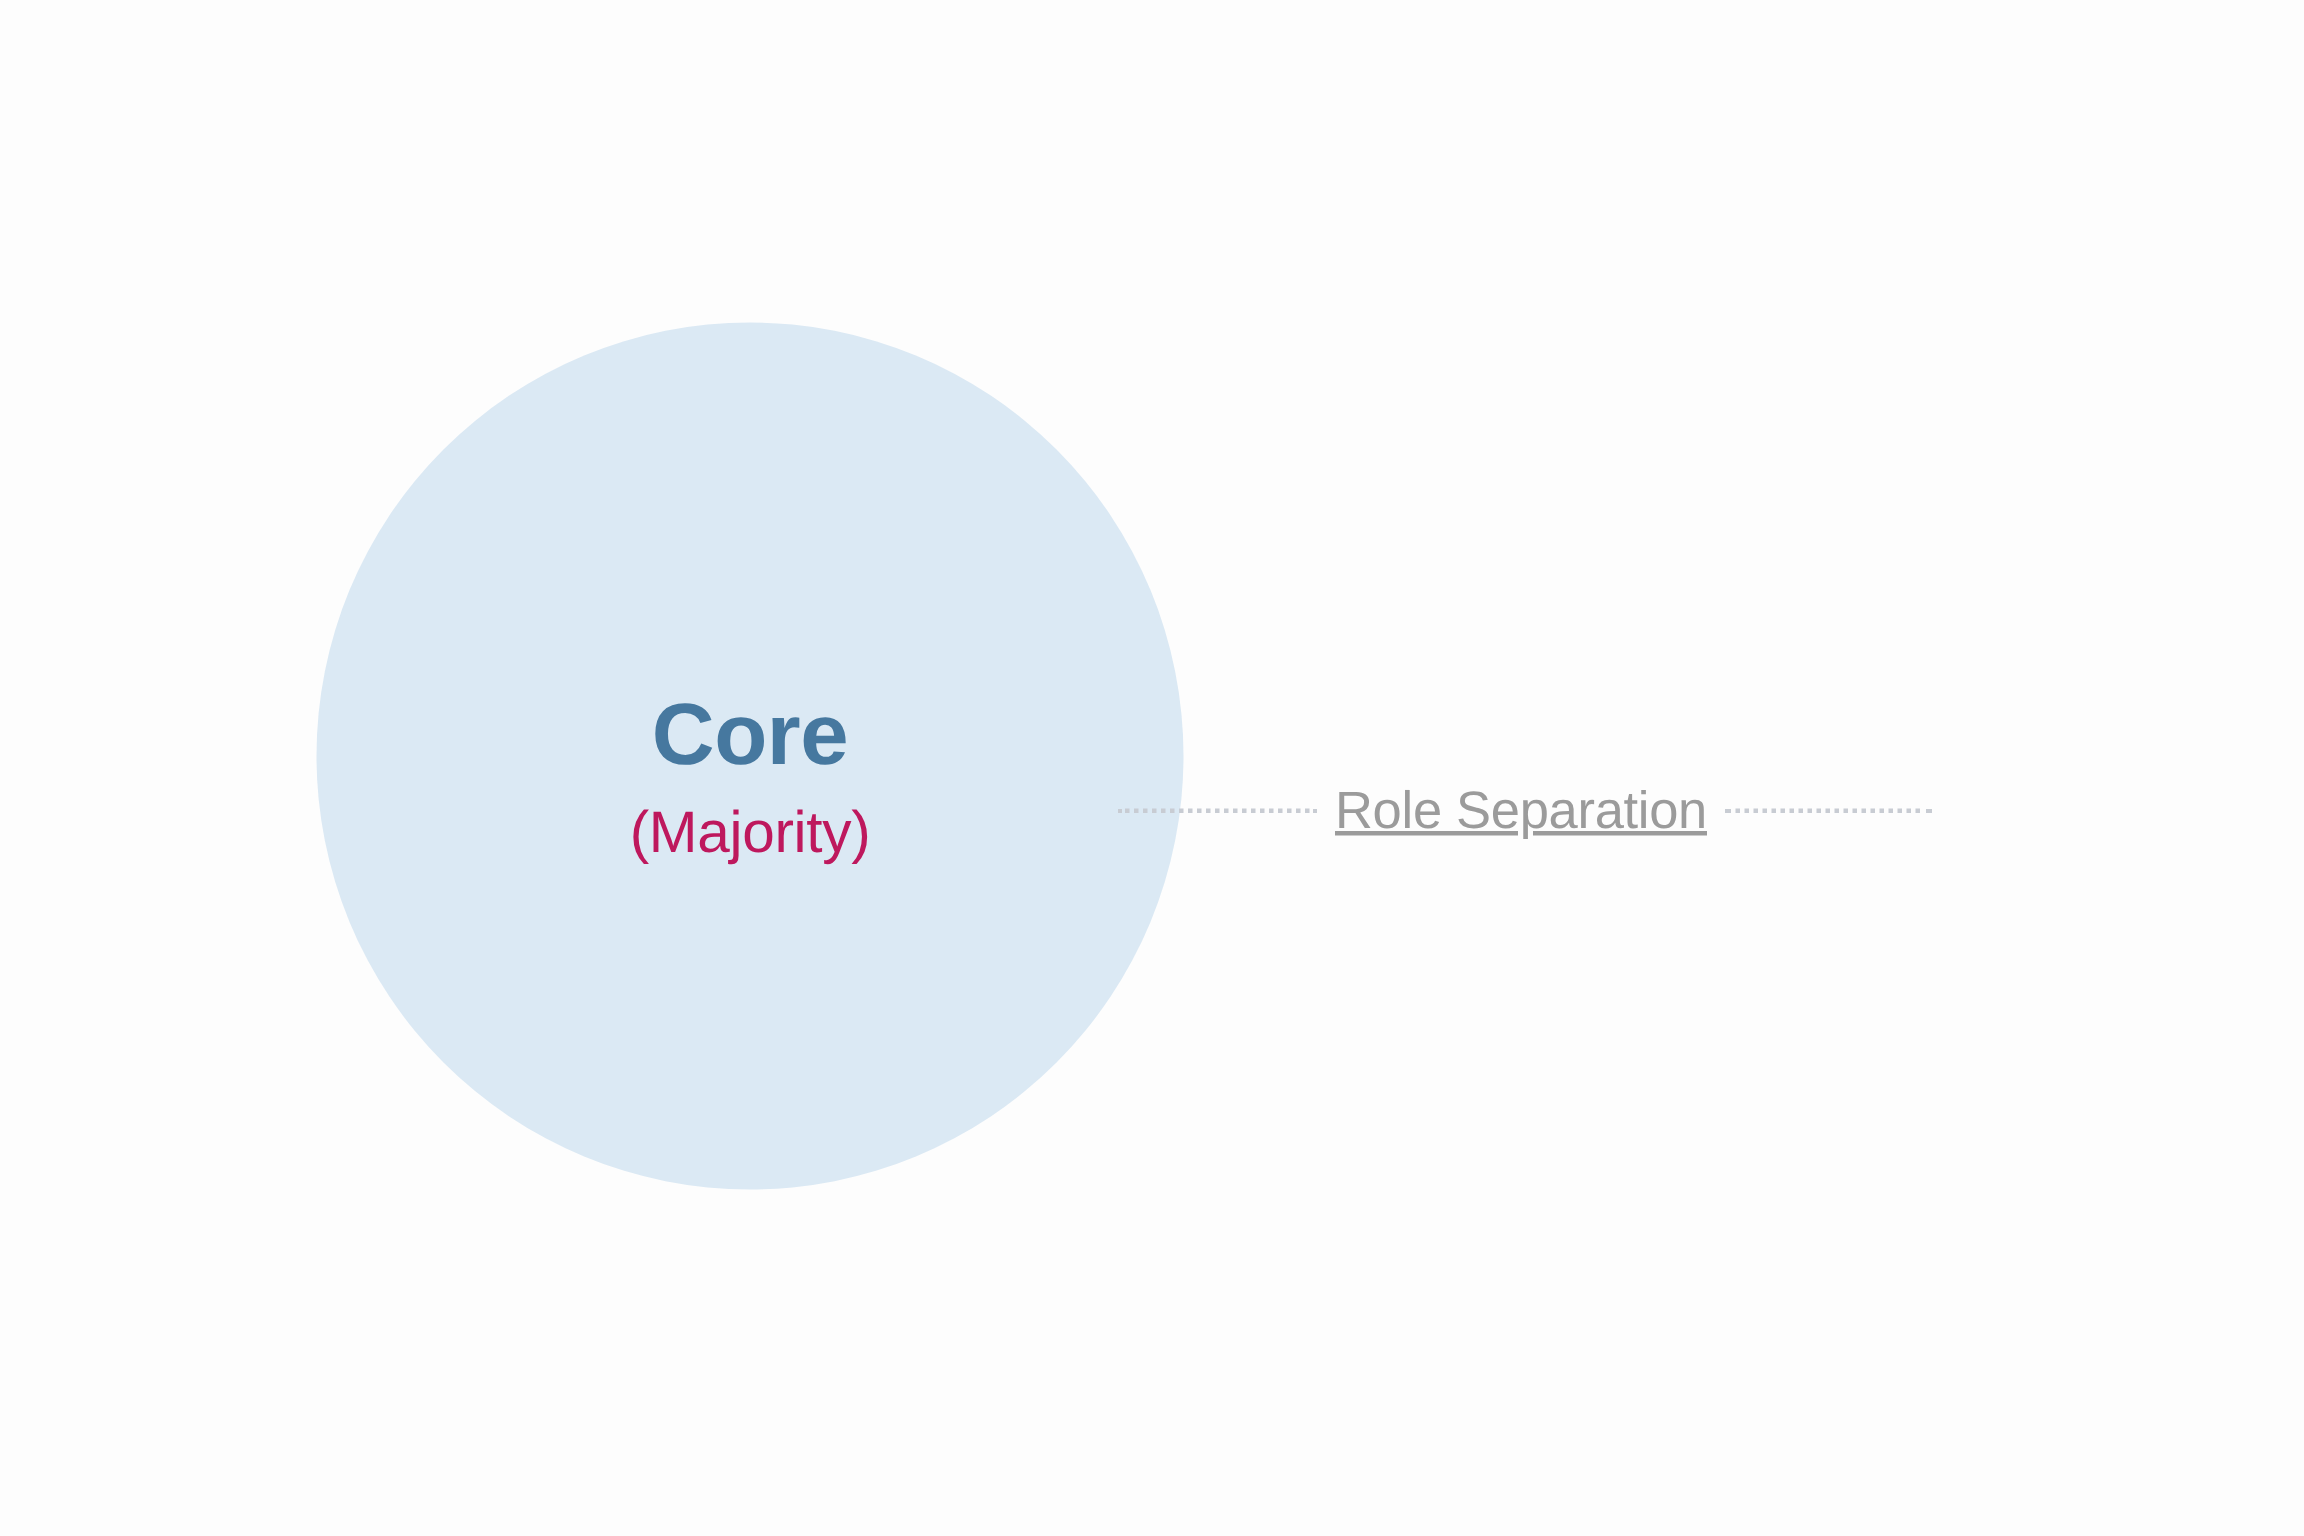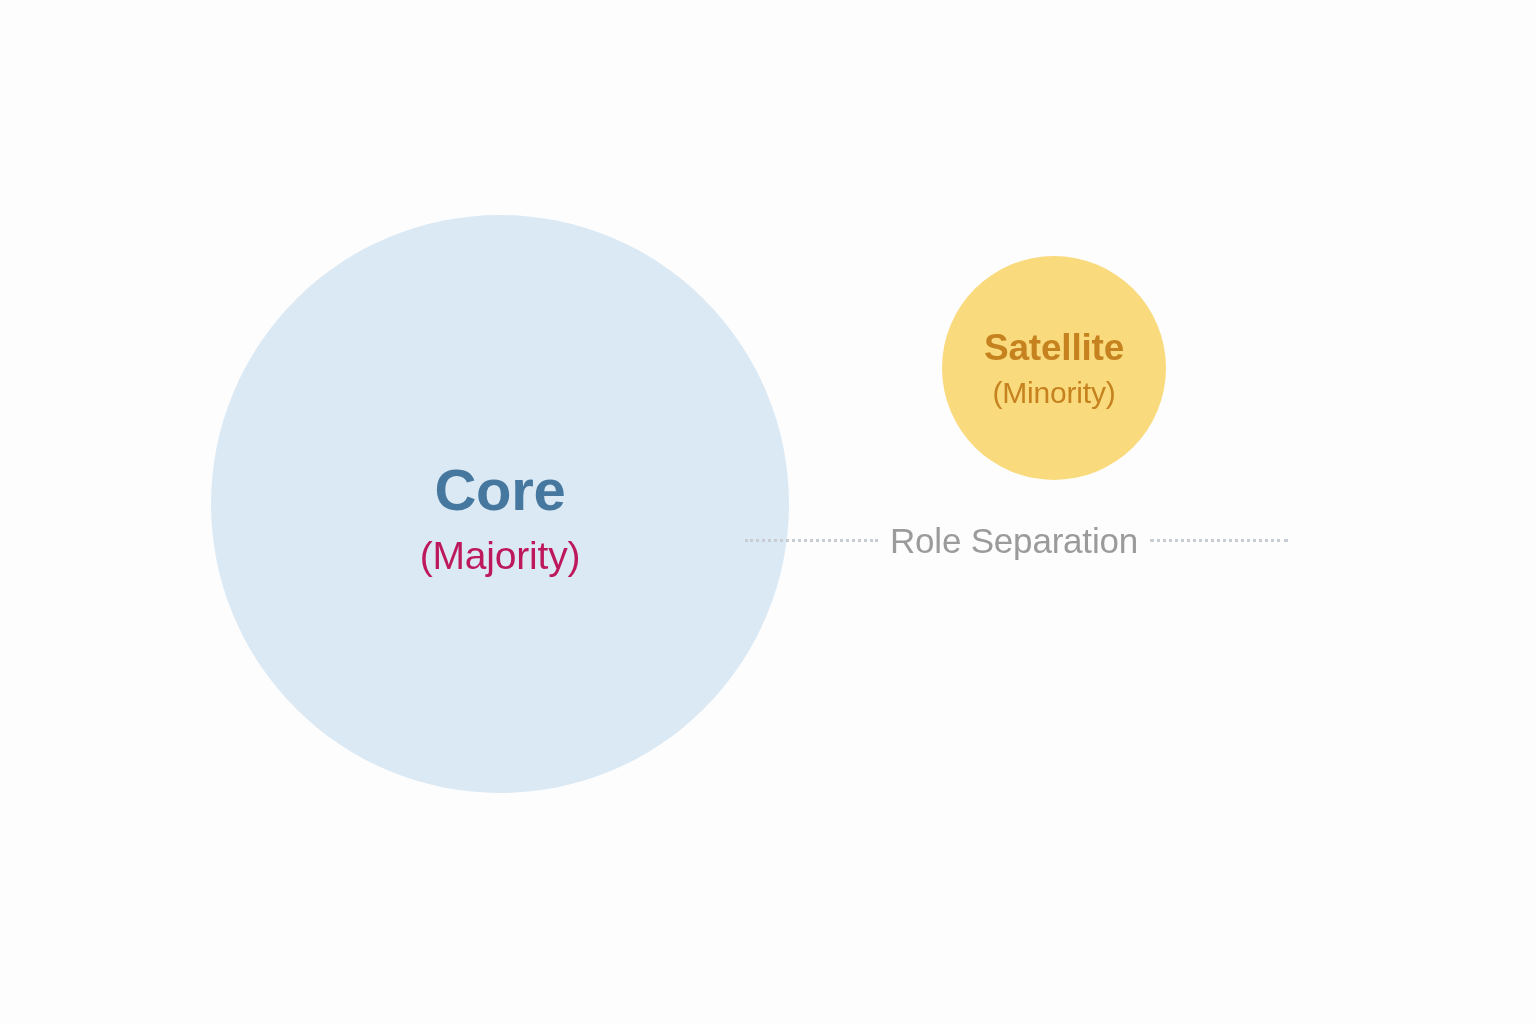--- a/index.html
+++ b/index.html
@@ -94,36 +94,33 @@
     flex: 0 0 auto;
   }
   #separation-line-left  { width: 133px; margin-right: 12px; }
   #separation-line-right { width: 138px; margin-left: 12px; }
   #separation-label {
     font-size: 35px;
     color: #9b9b9b;
     white-space: nowrap;
     line-height: 1.0;
     letter-spacing: -0.2px;
+    text-decoration: underline;
   }
 </style>
 </head>
 <body>
 
 <div id="canvas">
 
   <div class="node" id="core-node">
     <div class="node-title">Core</div>
     <div class="node-sub">(Majority)</div>
   </div>
 
-  <div class="node" id="satellite-node">
-    <div class="node-title">Satellite</div>
-    <div class="node-sub">(Minority)</div>
-  </div>
 
   <div id="separation-group">
     <div class="dotted-rule" id="separation-line-left"></div>
     <div id="separation-label">Role Separation</div>
     <div class="dotted-rule" id="separation-line-right"></div>
   </div>
 
 </div>
 
 </body></html>

